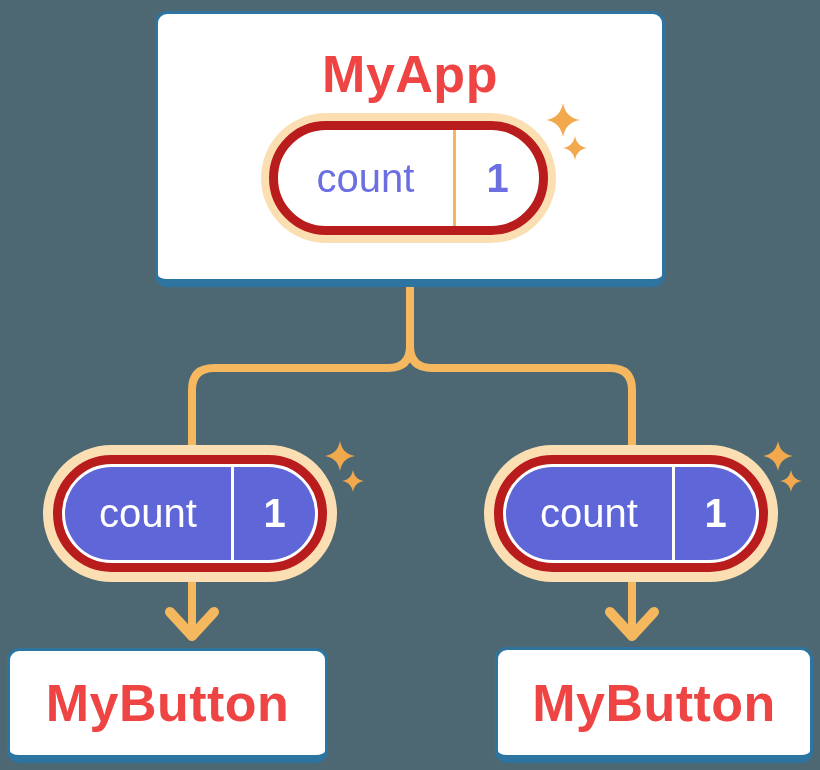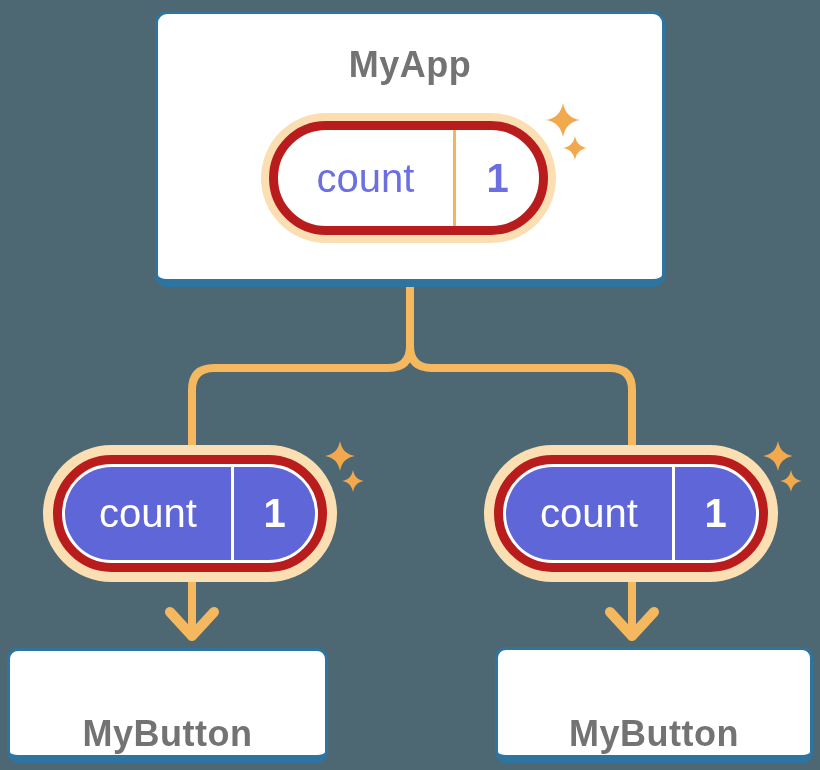--- a/index.html
+++ b/index.html
@@ -17,30 +17,30 @@
   .card {
     position: absolute;
     background: #FFFFFF;
     border: 3px solid #2E74A0;
     border-bottom-width: 8px;
     border-radius: 12px;
     box-sizing: border-box;
   }
   #root-card { left: 155px; top: 11px; width: 510px; height: 276px; }
   .card-title {
-    color: #737373;
-    font-size: 36px;
+    color: #ef4444;
+    font-size: 52px;
     font-weight: 600;
     text-align: center;
     letter-spacing: 0.5px;
   }
   #root-card .card-title { margin-top: 30px; }
 
   .child-card {
-    display: flex; align-items: flex-end; justify-content: center; border-radius: 11px;
+    display: flex; align-items: center; justify-content: center;
   }
   #child-card-0 { left: 7px;   top: 648px; width: 321px; height: 115px; }
   #child-card-1 { left: 495px; top: 647px; width: 318px; height: 116px; }
 
   
   .pill-glow {
     position: absolute;
     background: #FBDFB2;
     border-radius: 999px;
     box-sizing: border-box;

